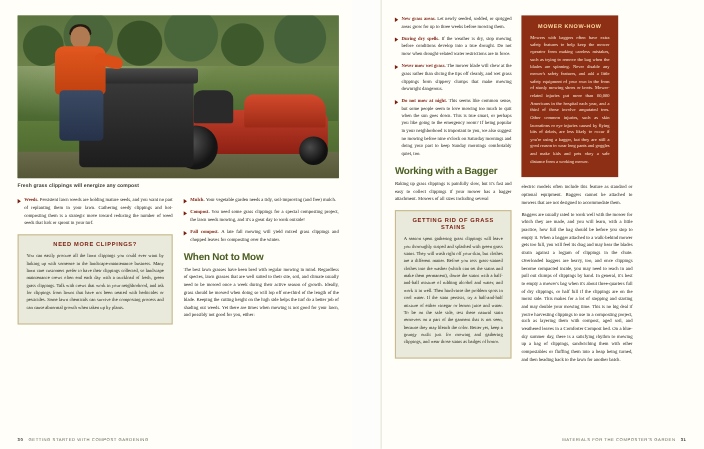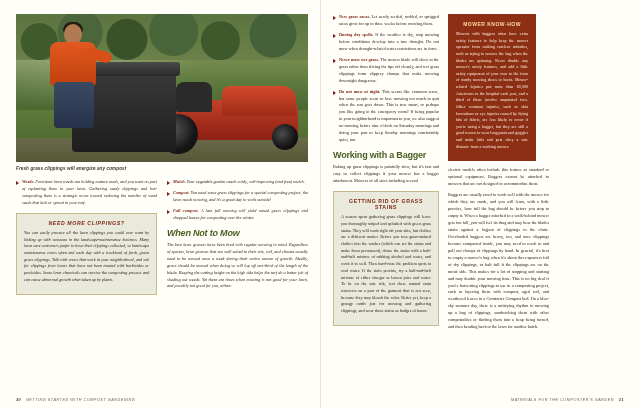--- a/index.html
+++ b/index.html
@@ -14,22 +14,22 @@
     position: relative;
     width: 640px; height: 408px;
     background: #fdfdfb;
     display: flex;
   }
   .page {
     position: relative;
     height: 408px;
     background: #fffef9;
   }
-  .page-left { width: 320px; padding: 14px 12px 20px 16px; font-style: italic; }
-  .page-right { width: 376px; padding: 14px 16px 20px 12px; border-left: 1px solid #e6e2d6; }
+  .page-left { width: 320px; padding: 14px 12px 20px 16px; }
+  .page-right { width: 376px; padding: 14px 16px 20px 12px; border-left: 1px solid #e6e2d6; margin-left: 26px; }
 
   
   .photo-wrap {
     position: relative;
     width: 292px; height: 148px;
     overflow: hidden;
     background: #6b7f52;
   }
   .photo {
     position: absolute; inset: 0;

